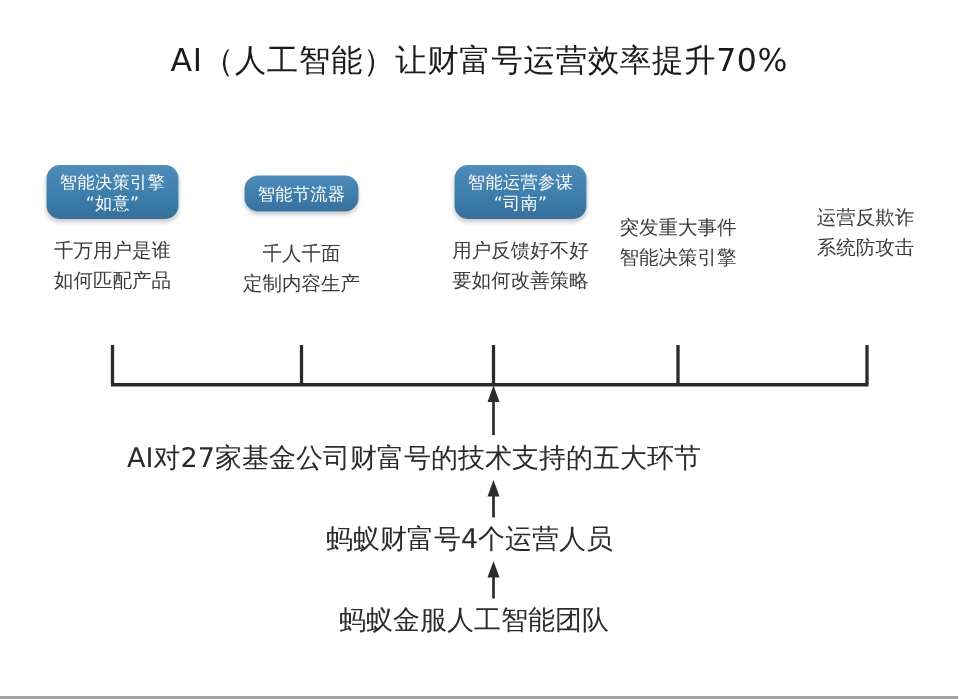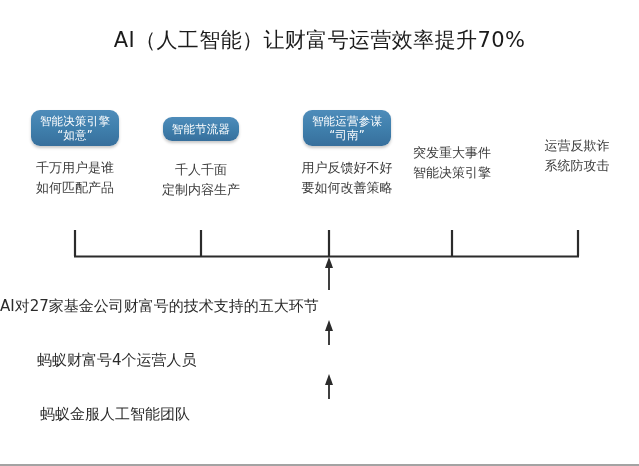--- a/index.html
+++ b/index.html
@@ -76,22 +76,22 @@
     width: 639px;
     height: 466px;
     pointer-events: none;
   }
 
   
   .flow-label {
     position: absolute;
     left: 0;
     width: 552px;
-    text-align: left;
-    font-size: 15px;
+    text-align: center;
+    font-size: 18px;
     line-height: 20px;
     color: #2b2b2b;
     white-space: nowrap;
   }
   .flow-1 { top: 296px; }
   .flow-2 { top: 350px; margin-left: 37px; }
   .flow-3 { top: 404px; margin-left: 40px; }
 </style>
 </head>
 <body>

